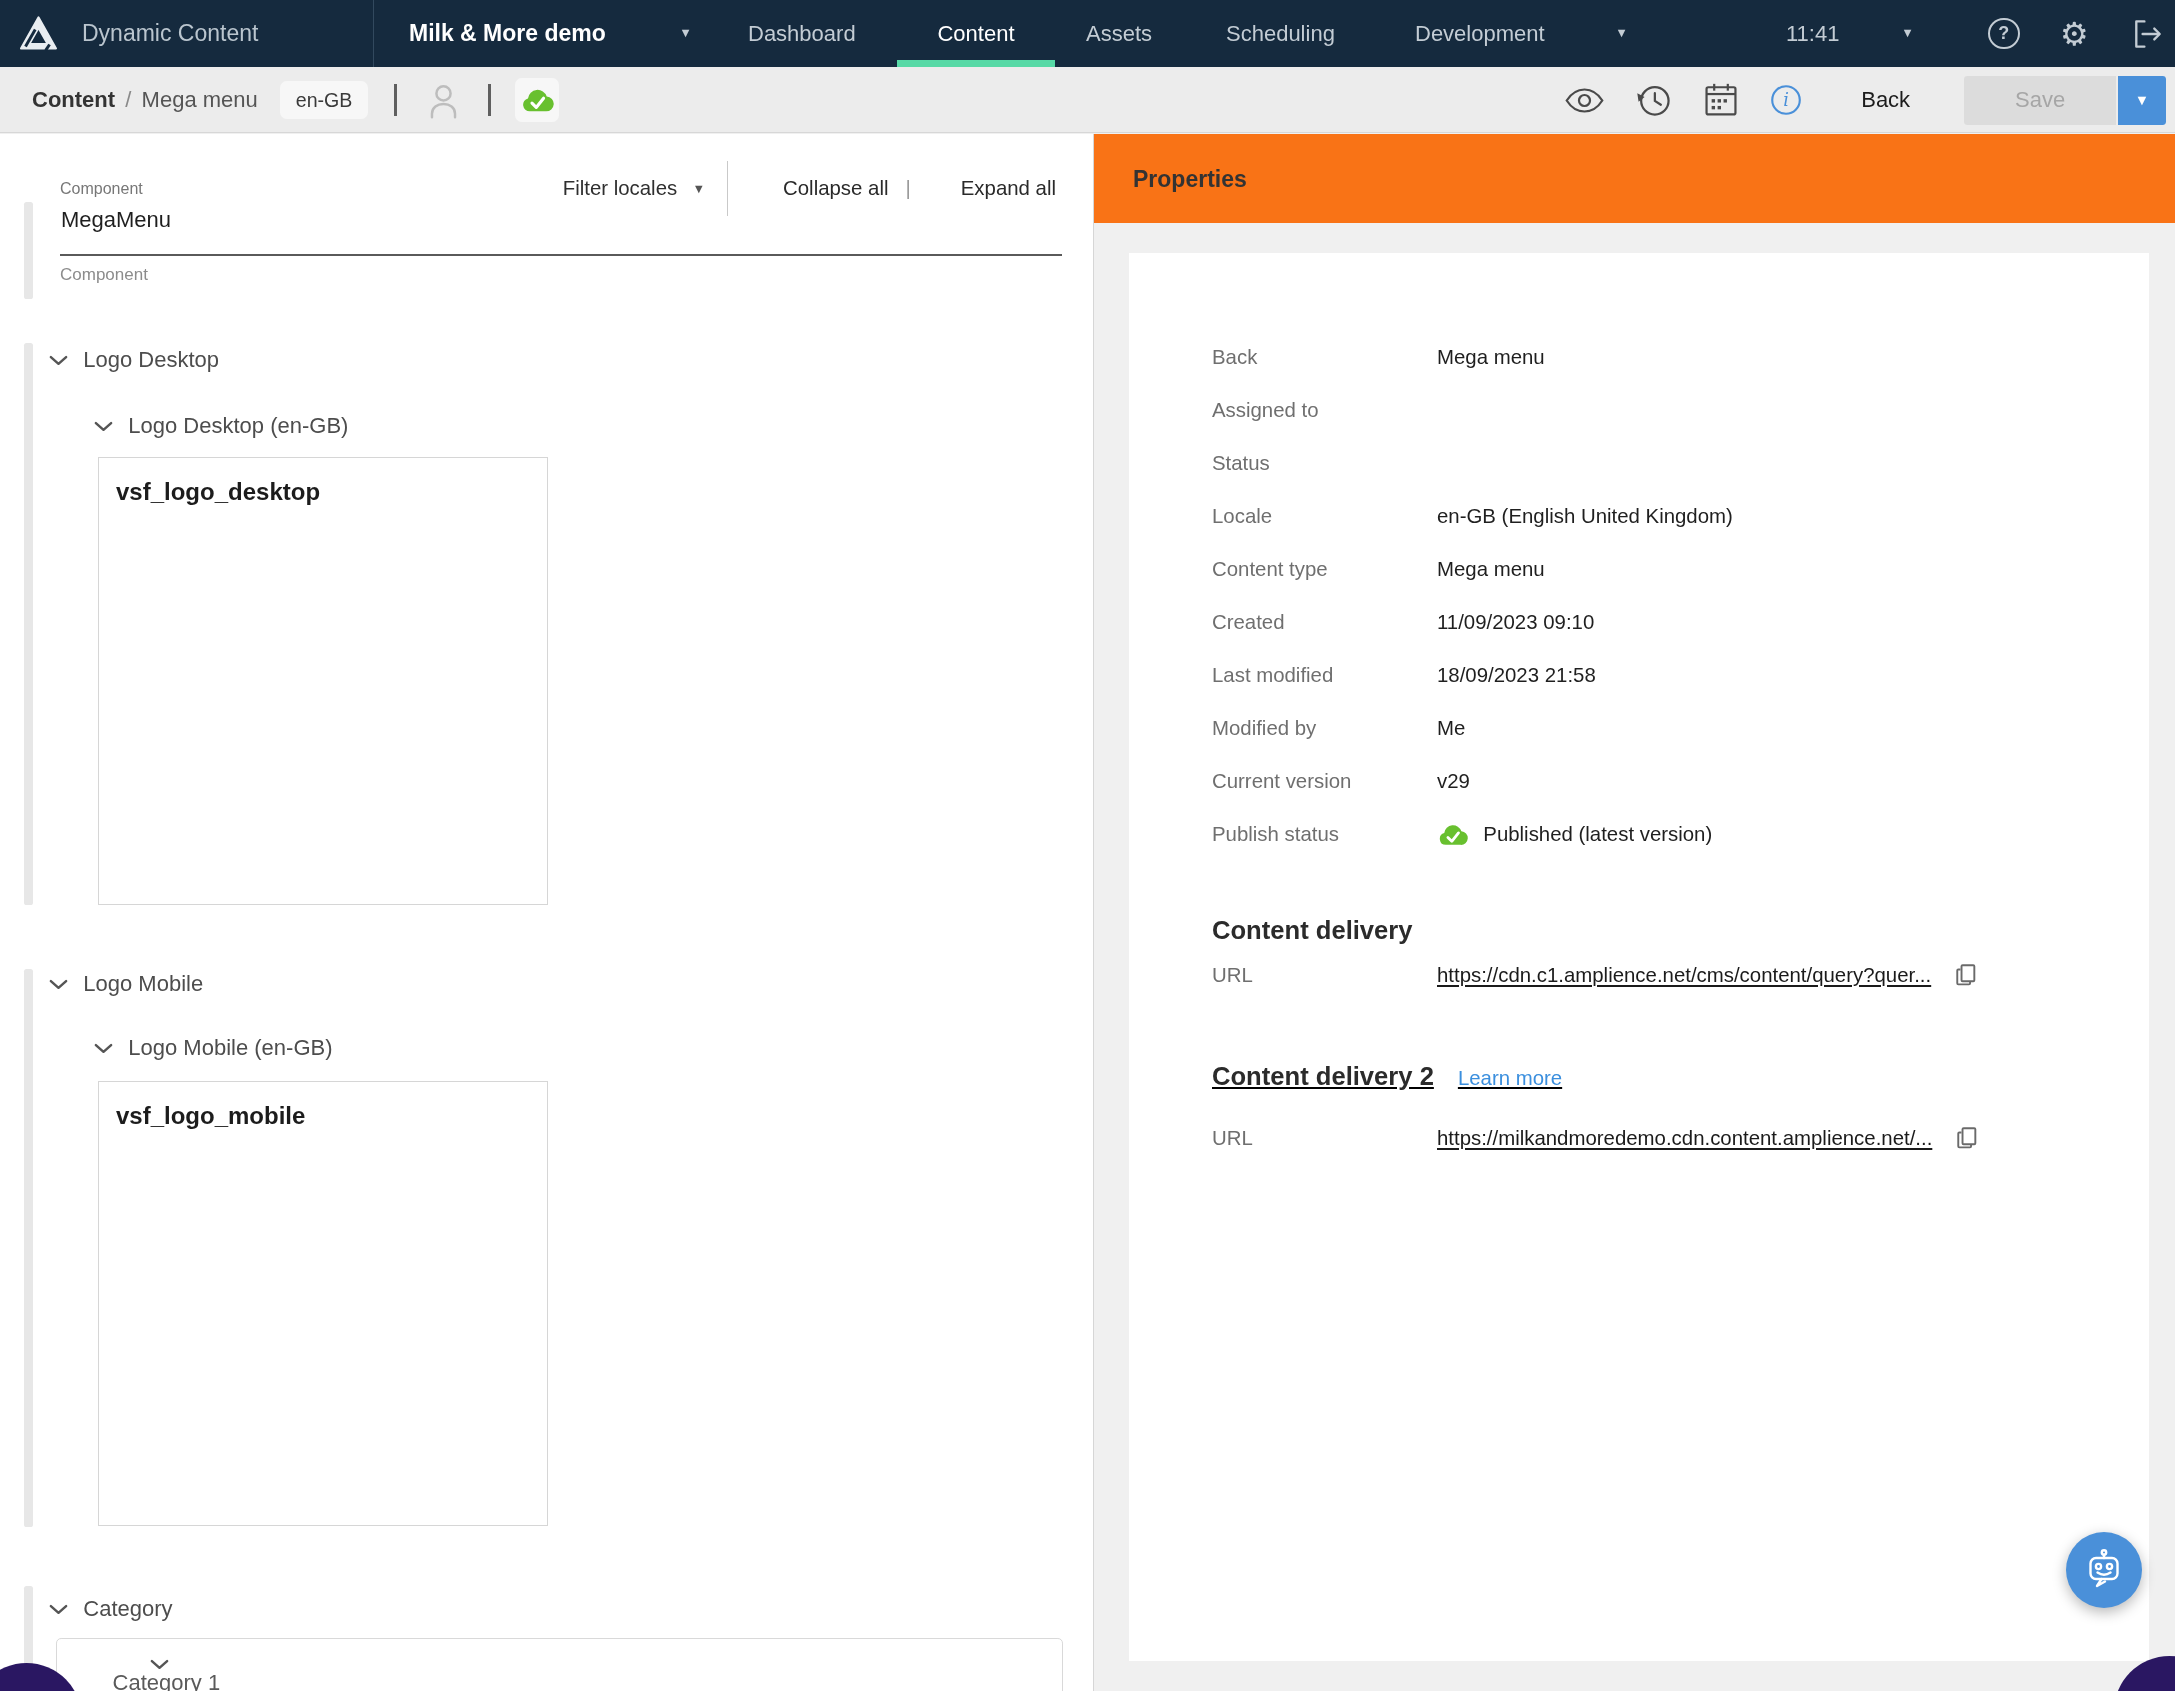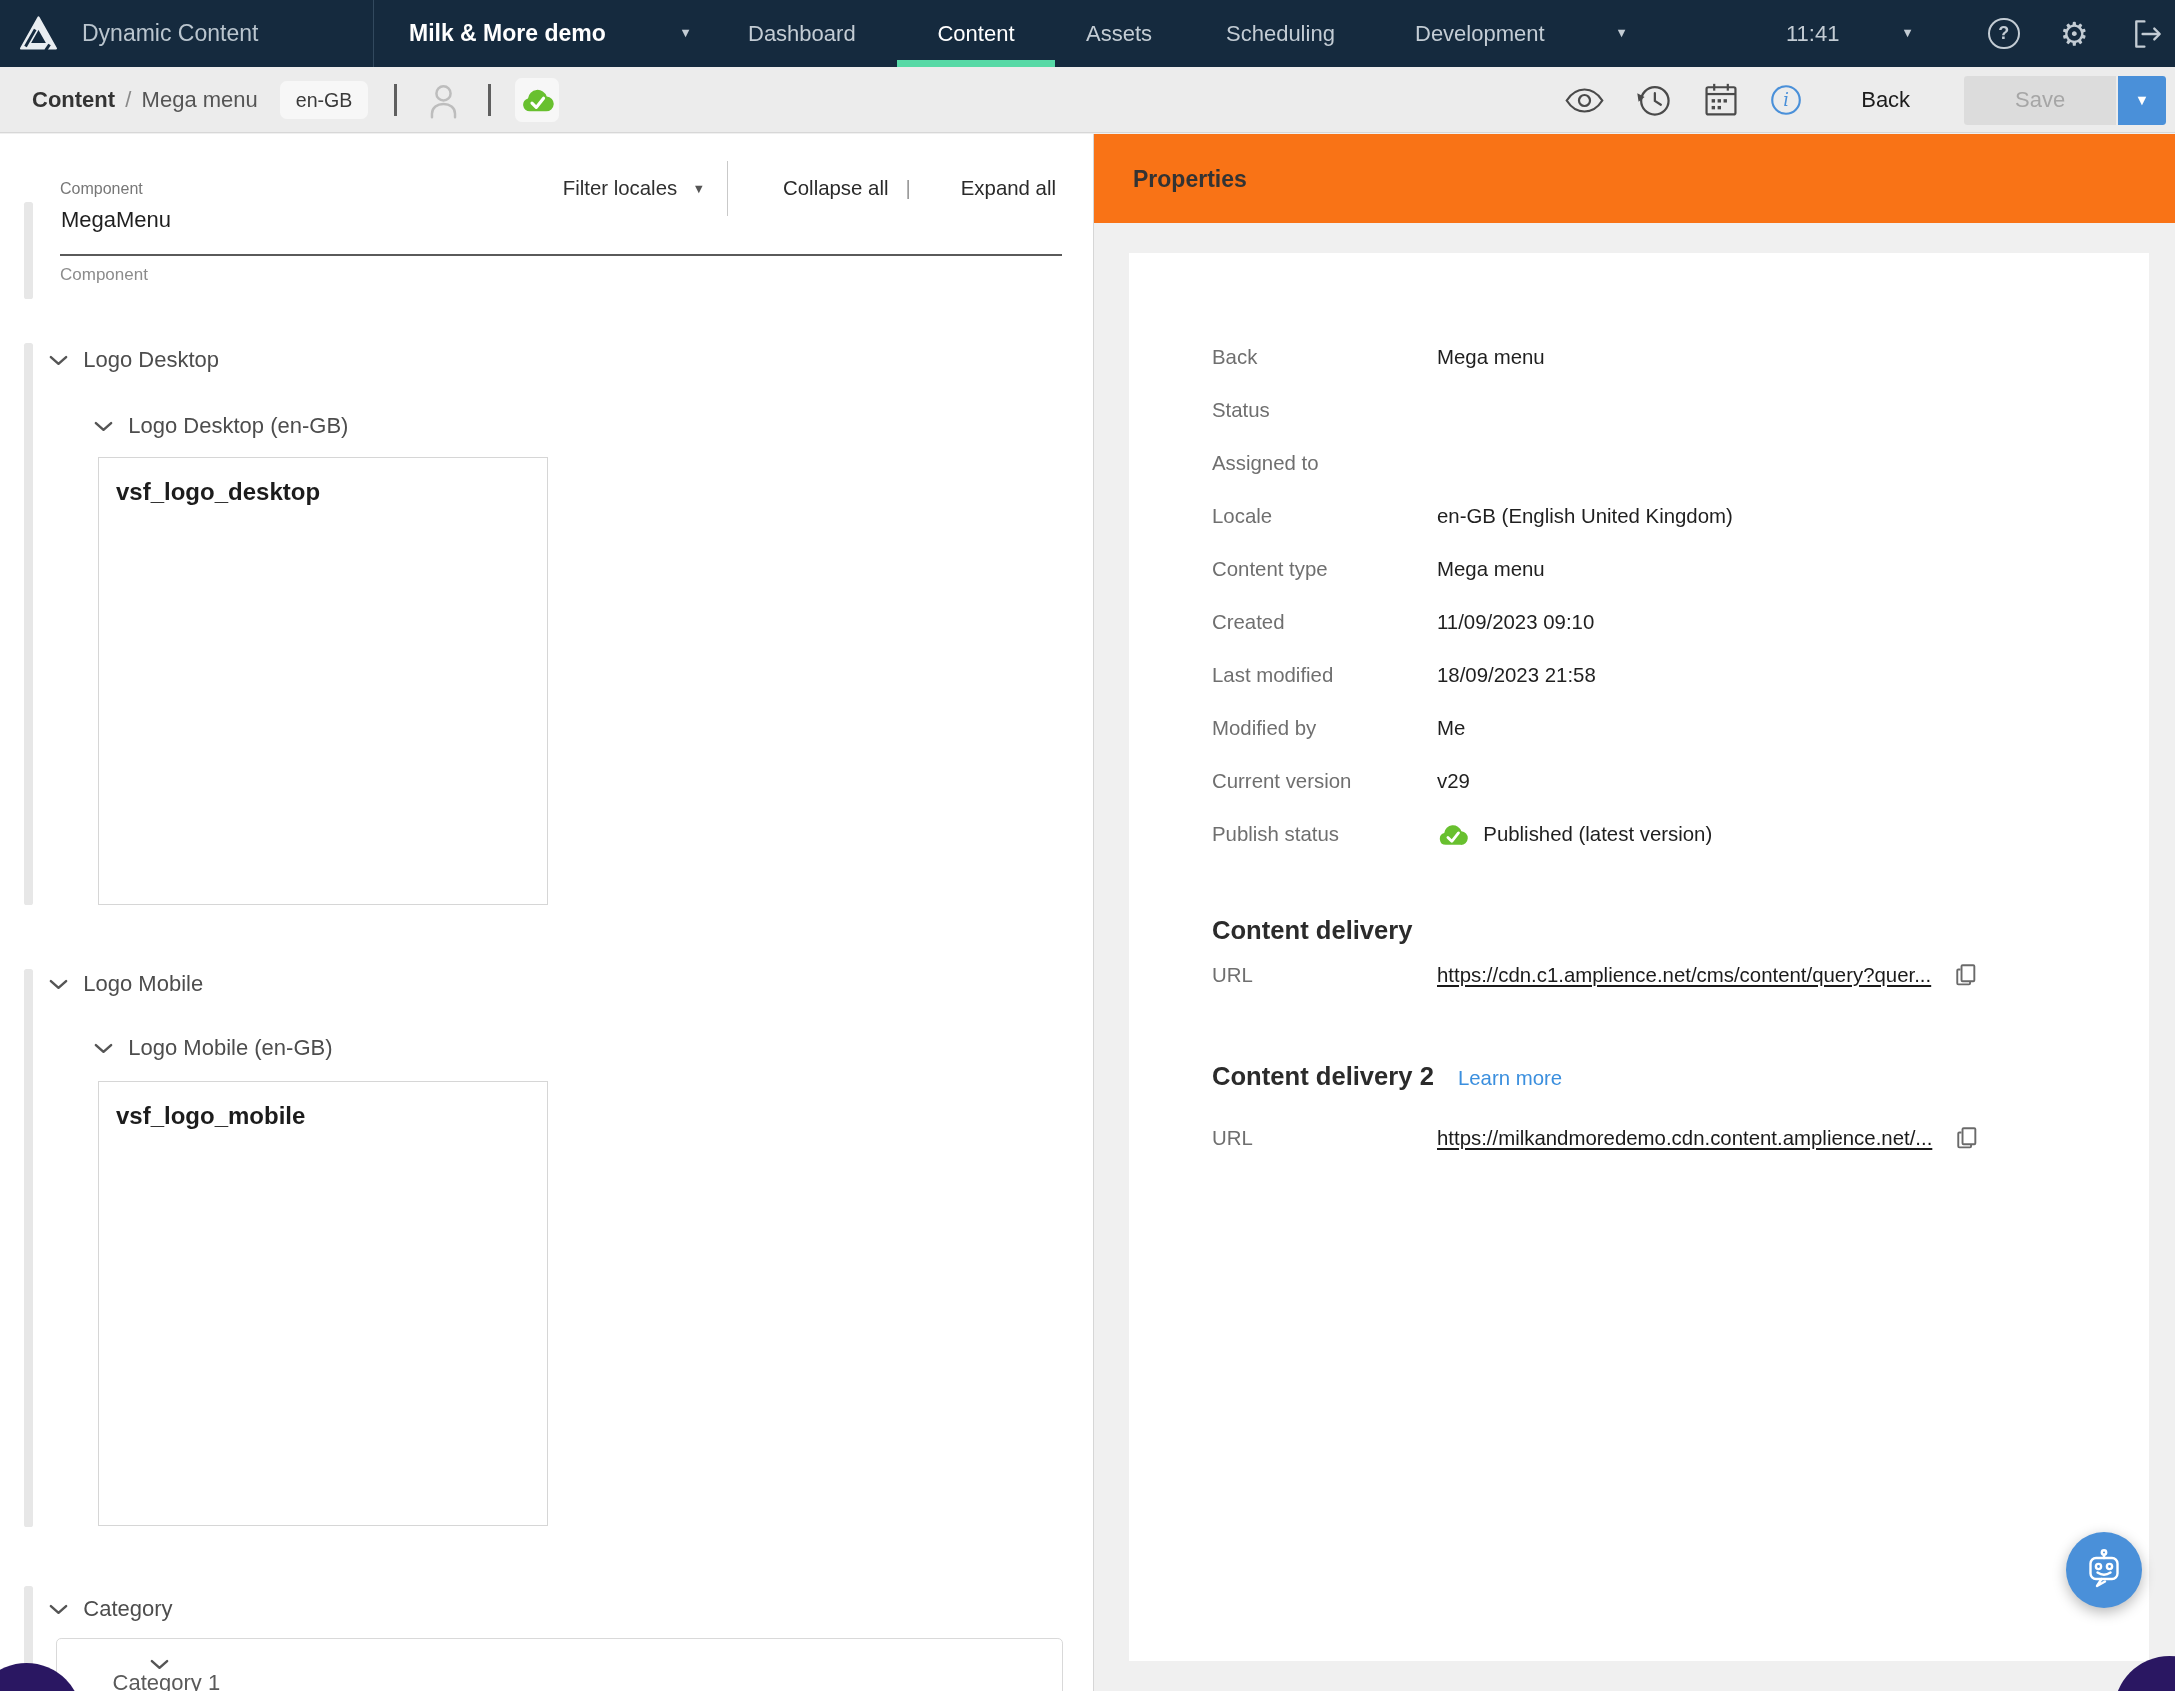--- a/index.html
+++ b/index.html
@@ -267,25 +267,25 @@
     <div class="rp-title">Properties</div>
   </div>
 
   <div class="props-card">
     <div class="prows">
       <div class="prow">
         <div class="plabel">Back</div>
         <div class="pvalue">Mega menu</div>
       </div>
       <div class="prow">
+        <div class="plabel">Assigned to</div>
+        <div class="pvalue"></div>
+      </div>
+      <div class="prow">
         <div class="plabel">Status</div>
-        <div class="pvalue"></div>
-      </div>
-      <div class="prow">
-        <div class="plabel">Assigned to</div>
         <div class="pvalue"></div>
       </div>
       <div class="prow">
         <div class="plabel">Locale</div>
         <div class="pvalue">en-GB (English United Kingdom)</div>
       </div>
       <div class="prow">
         <div class="plabel">Content type</div>
         <div class="pvalue">Mega menu</div>
       </div>
@@ -323,21 +323,21 @@
           <span class="url-link">https://cdn.c1.amplience.net/cms/content/query?quer...</span>
           <span class="copy-ic">
             <svg width="25.6" height="25.6" viewBox="0 0 24 24" fill="none" stroke="#6a6a6a" stroke-width="1.8">
               <rect x="8" y="3" width="12" height="15" rx="1"></rect>
               <path d="M16 18 v2 a1 1 0 0 1 -1 1 H5 a1 1 0 0 1 -1 -1 V8 a1 1 0 0 1 1 -1 h2"></path>
             </svg>
           </span>
         </div>
       </div>
 
-      <div style="display:flex;align-items:baseline;margin-top:56px;">
+      <div style="display:flex;align-items:baseline;margin-top:56px;text-decoration:underline;">
         <span class="sec-head">Content delivery 2</span>
         <span class="learn-link">Learn more</span>
       </div>
       <div class="urlrow" style="margin-top:17px;">
         <div class="plabel">URL</div>
         <div class="pvalue">
           <span class="url-link">https://milkandmoredemo.cdn.content.amplience.net/...</span>
           <span class="copy-ic">
             <svg width="25.6" height="25.6" viewBox="0 0 24 24" fill="none" stroke="#6a6a6a" stroke-width="1.8">
               <rect x="8" y="3" width="12" height="15" rx="1"></rect>

